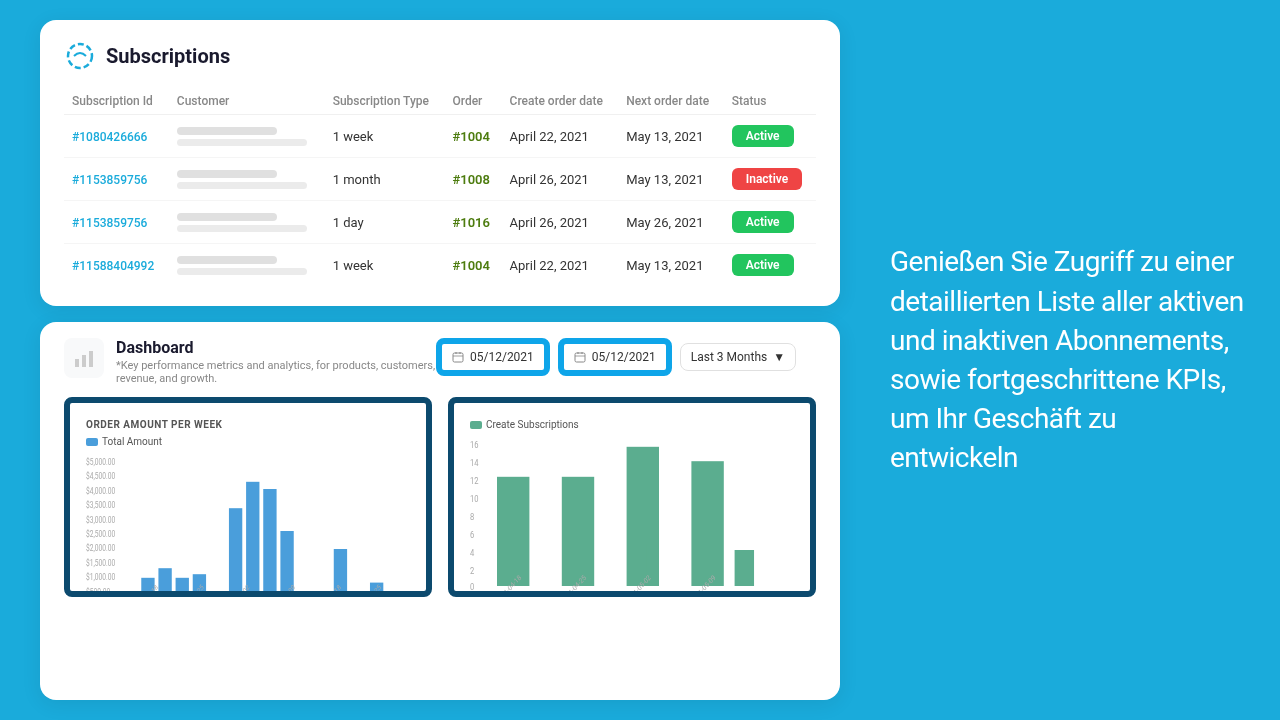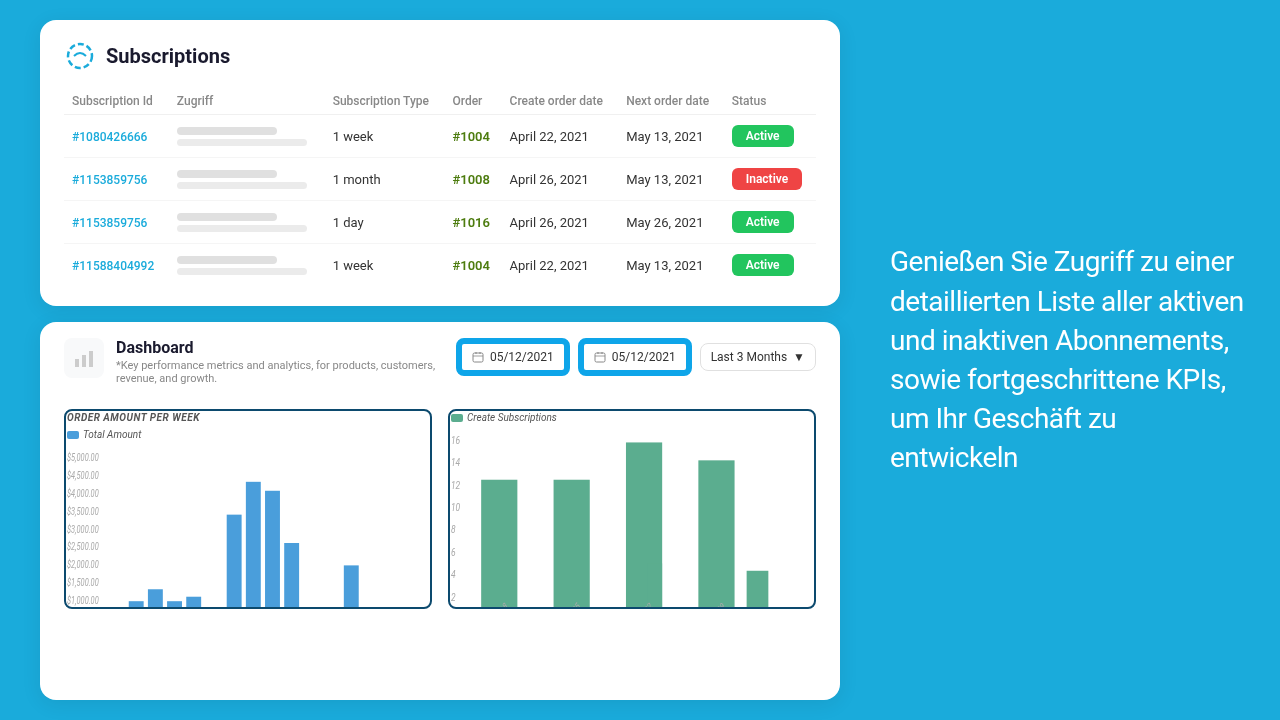--- a/index.html
+++ b/index.html
@@ -130,22 +130,21 @@
       border-radius: 16px;
       padding: 16px 24px 0 24px;
       box-shadow: 0 4px 20px rgba(0,0,0,0.08);
       flex: 1;
       overflow: hidden;
     }
 
     .dashboard-header {
       display: flex;
       align-items: flex-start;
-      justify-content: space-between;
-      margin-bottom: 24px;
+      margin-bottom: 12px;
     }
 
     .dashboard-title-section {
       display: flex;
       align-items: flex-start;
       gap: 12px;
     }
 
     .dashboard-icon {
       width: 40px;
@@ -211,25 +210,24 @@
     .charts-container {
       display: flex;
       gap: 16px;
       margin-top: 8px;
     }
 
     .chart-box {
       flex: 1;
       background: white;
       border-radius: 8px;
-      border: 2px solid #0c4a6e;
-      padding: 1px;
+      border: 6px solid #0c4a6e;
+      padding: 16px;
       height: 200px;
       overflow: hidden;
-      font-style: italic;
     }
 
     .chart-title {
       font-size: 10px;
       font-weight: 700;
       color: #555;
       text-transform: uppercase;
       margin-bottom: 6px;
       letter-spacing: 0.5px;
     }
@@ -267,21 +265,21 @@
           <path d="M8 14 Q14 8 20 14" stroke="#1AABDB" stroke-width="2" fill="none"></path>
         </svg>
       </div>
       <span class="card-title">Subscriptions</span>
     </div>
 
     <table>
       <thead>
         <tr>
           <th>Subscription Id</th>
-          <th>Zugriff</th>
+          <th>Customer</th>
           <th>Subscription Type</th>
           <th>Order</th>
           <th>Create order date</th>
           <th>Next order date</th>
           <th>Status</th>
         </tr>
       </thead>
       <tbody id="subscriptions-tbody">
       <tr>
       <td><span class="sub-id">#1080426666</span></td>

